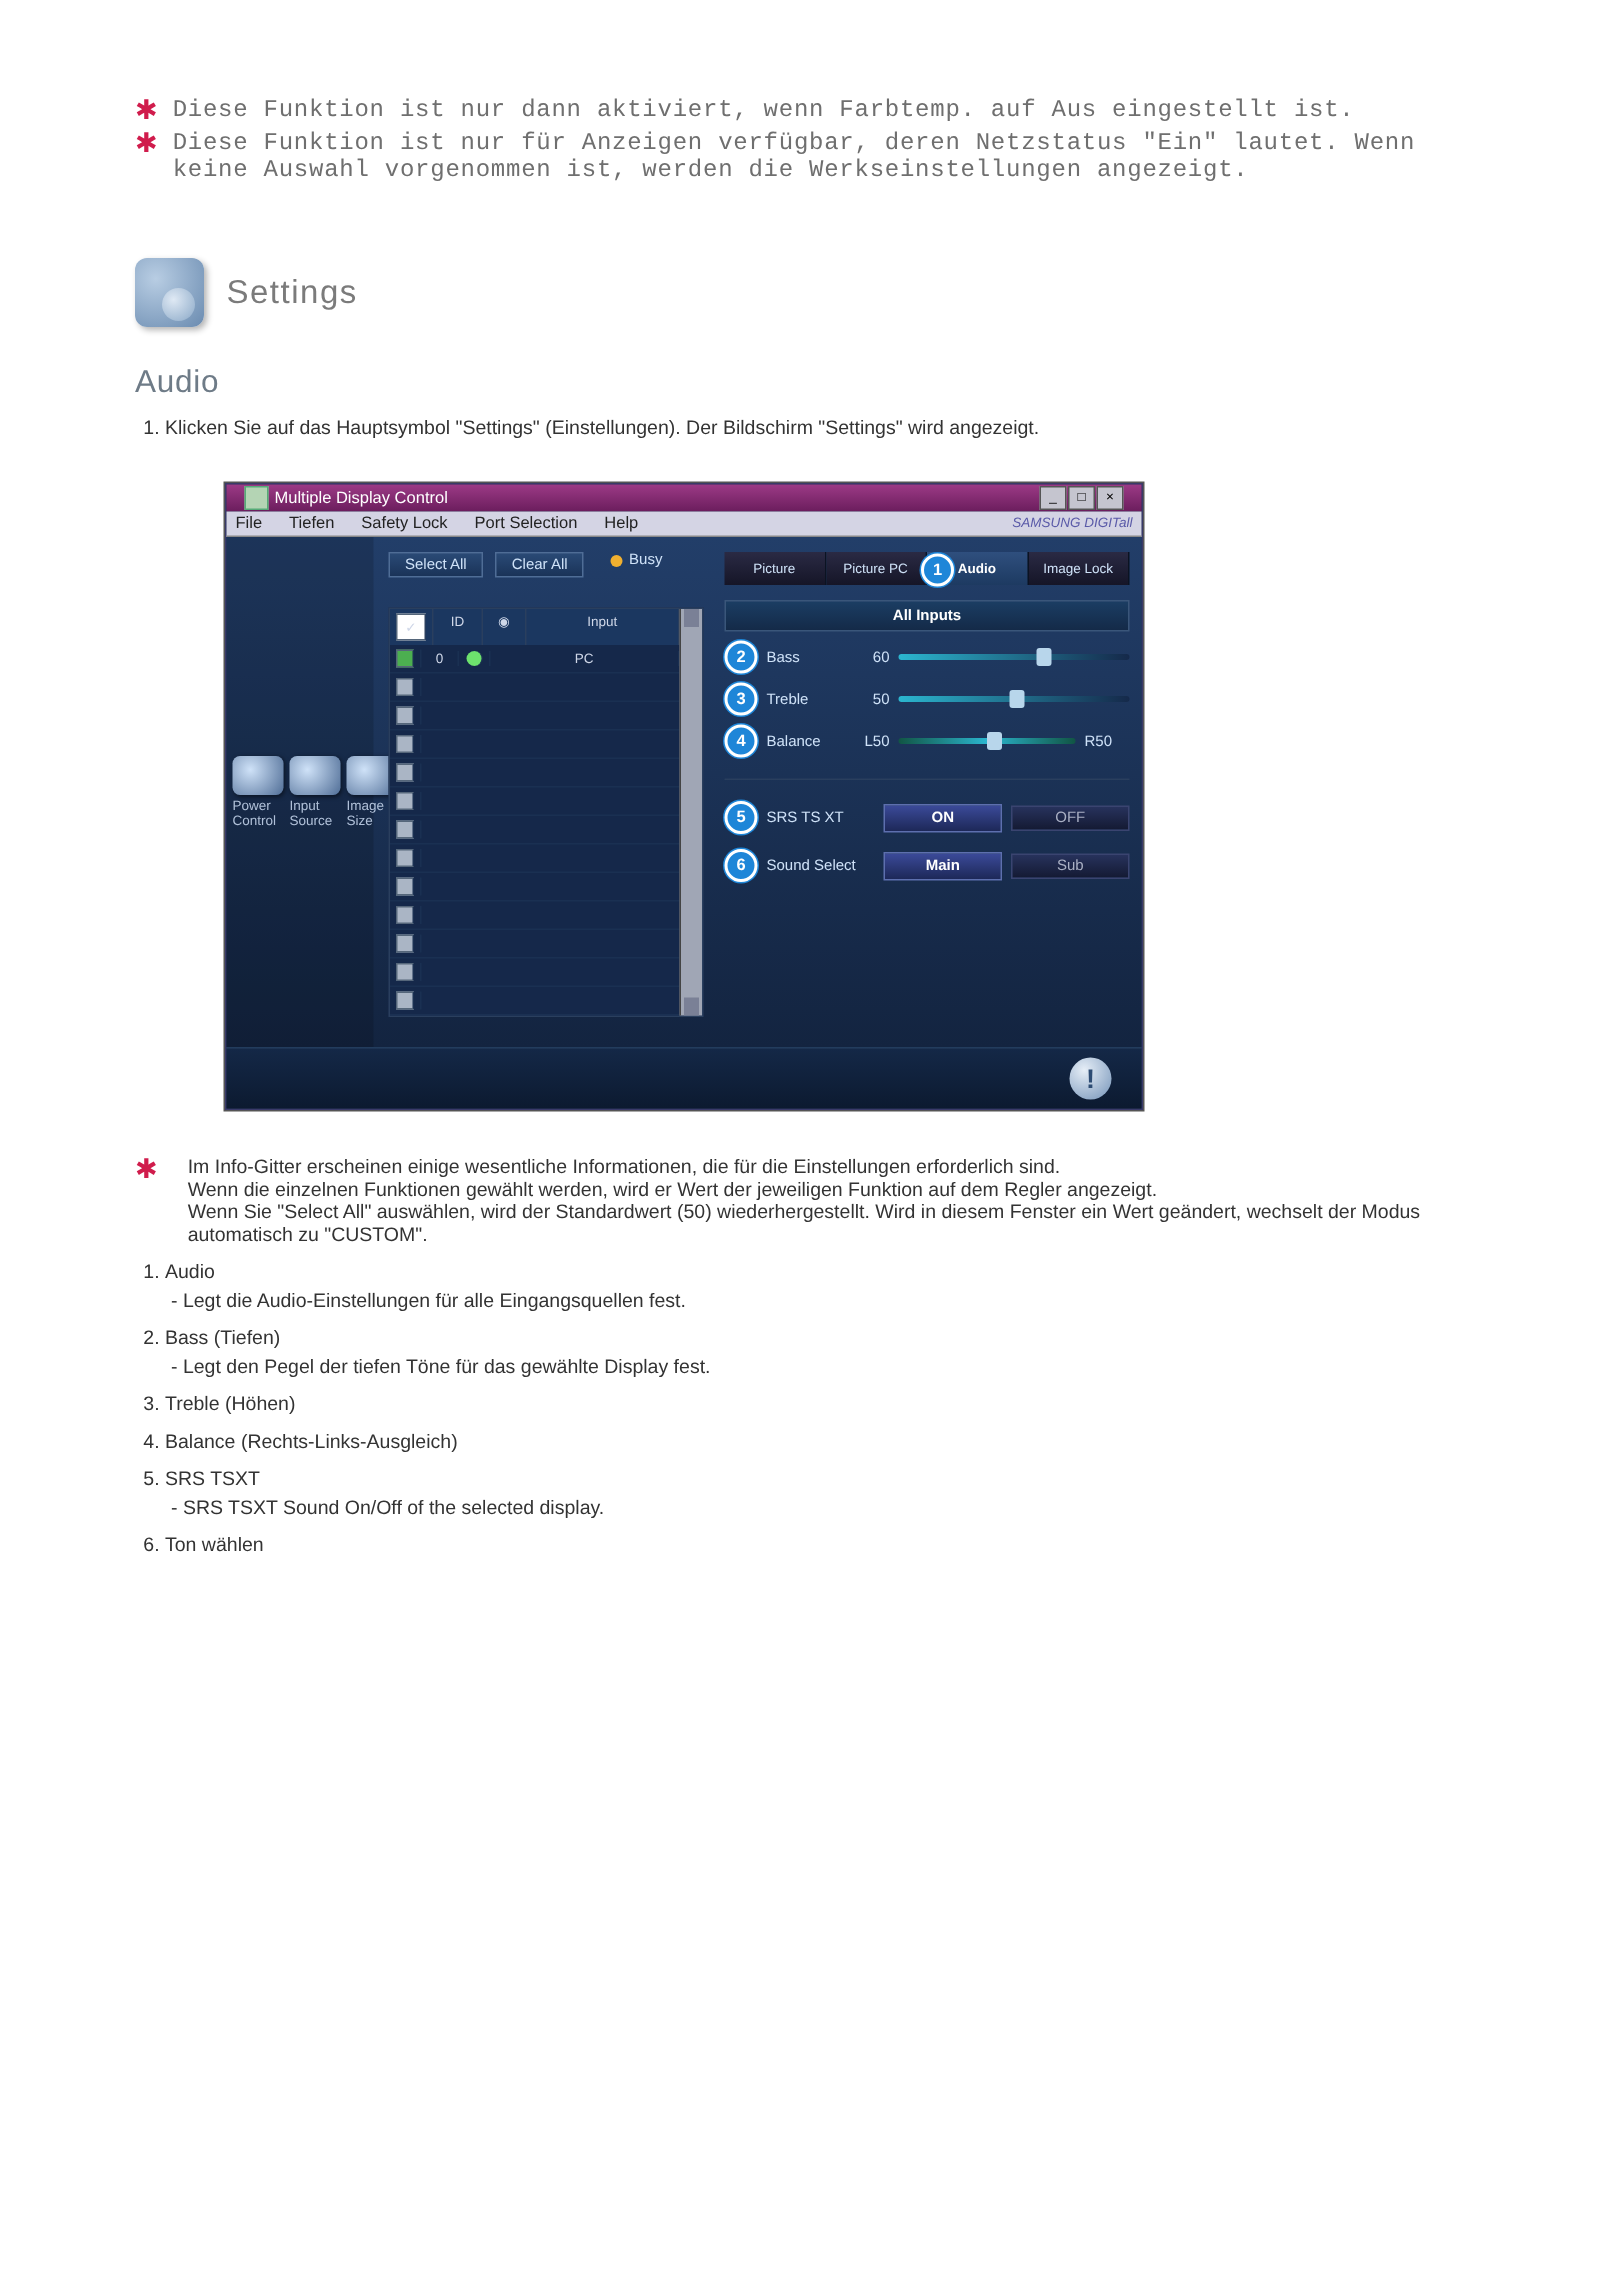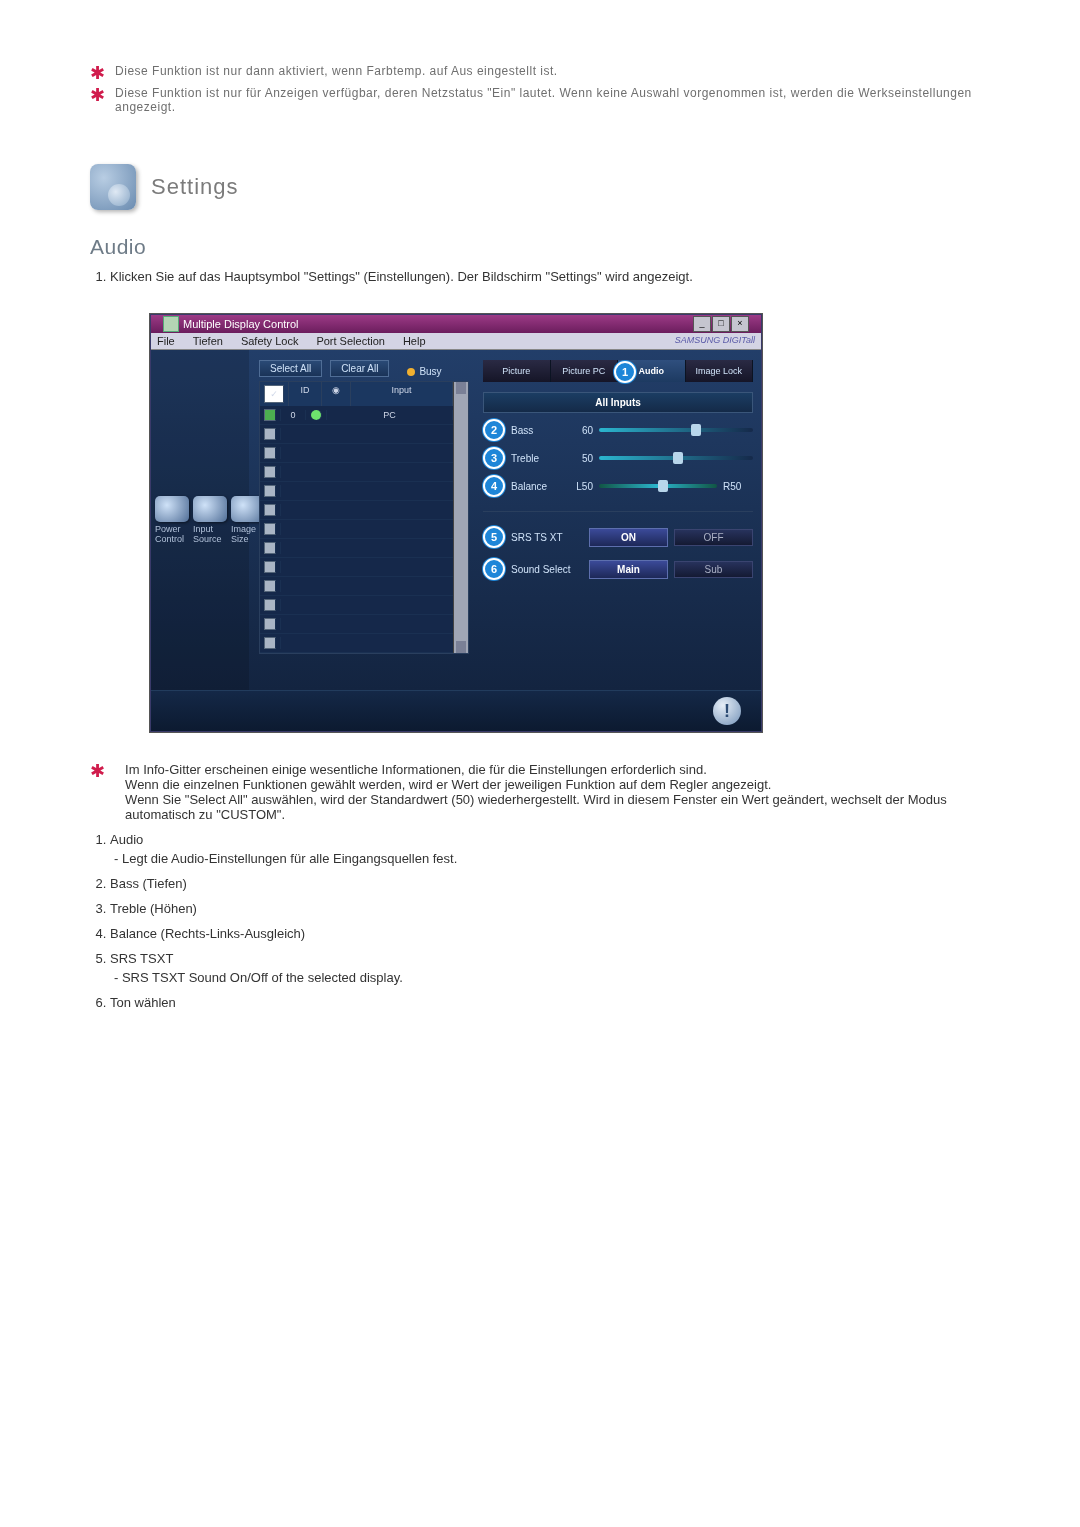--- a/index.html
+++ b/index.html
@@ -7,21 +7,21 @@
     padding: 60px 90px;
     font-family: Verdana, Arial, sans-serif;
     font-size: 13px;
     color: #333;
     background: #fff;
     width: 1080px;
     box-sizing: border-box;
   }
   .star-note { display:flex; align-items:flex-start; margin:4px 0; }
   .star { color:#d01c4c; font-size:18px; margin-right:10px; line-height:1; }
-  .star-note .text { color:#6f6f6f; letter-spacing:0.5px; font-size:12px; }
+  .star-note .text { color:#6f6f6f; letter-spacing:0.5px; font-size:16px;font-family:Liberation Mono, monospace; }
 
   .icon-block { display:flex; align-items:center; margin-top:50px; gap:15px; }
   .icon-cube {
     width:46px; height:46px; background: radial-gradient(circle at 30% 30%, #b8cde3, #6a8bb0);
     border-radius:8px; position:relative; box-shadow: 2px 2px 4px rgba(0,0,0,0.3);
   }
   .icon-cube::after{
     content:""; position:absolute; right:6px; bottom:4px; width:22px; height:22px;
     background:radial-gradient(circle at 35% 35%, #dfe9f4, #8aa8c7);
     border-radius:50%;
@@ -51,21 +51,21 @@
   .menubar{background:#d4d4e4; color:#222; font-size:11px; padding:2px 6px; display:flex; gap:18px; border-bottom:1px solid #888;}
   .brand{margin-left:auto; color:#5a5aa8; font-style:italic; font-size:9px;}
 
   .mainpane{display:flex; background:linear-gradient(#223e69,#132440); min-height:340px;}
   .sidebar{width:90px; background:rgba(0,0,0,0.15); padding:8px 4px; display:flex; align-items:center; gap:4px;}
   .side-item{display:flex; flex-direction:column; align-items:center; font-size:9px; color:#b0c0d8; gap:2px;}
   .side-item.sel{color:#ffd14a;}
   .side-icon{width:34px;height:26px;background:radial-gradient(circle at 35% 35%,#cfe2f8,#4f6d96);border-radius:5px;box-shadow:1px 1px 3px rgba(0,0,0,0.5);}
 
   .center{flex:1; padding:10px;}
-  .topbtns{display:flex; gap:8px; align-items:flex-end; margin-bottom:4px;}
+  .topbtns{display:flex; gap:8px; align-items:flex-start; margin-bottom:20px;}
   .tbtn{padding:2px 10px; border:1px solid #4f6d96; background:linear-gradient(#2a4a76,#1a3358); color:#cfe2f8; font-size:10px;}
   .busy{display:flex;align-items:center;gap:4px;color:#cfe2f8;font-size:10px;margin-left:10px;}
   .busy-dot{width:8px;height:8px;border-radius:50%;background:#f0b030;}
 
   .grid{border:1px solid #2a3f5e; background:#15284a; min-height:250px; display:flex;}
   .grid-hdr{display:flex; background:#1b3760; font-size:9px;}
   .grid-hdr div{padding:3px 4px; border-right:1px solid #2a3f5e; text-align:center;}
   .gcol1{width:20px;} .gcol2{width:24px;} .gcol3{width:20px;} .gcol4{flex:1;}
   .grid-body{flex:1;}
   .grow{display:flex; height:18px; border-bottom:1px solid #1a3052; font-size:9px; align-items:center;}
@@ -374,19 +374,19 @@
   </div>
 </div>
 
 <div class="explain-block">
   <div class="explain-star">
     <span class="star">✱</span>
     <span class="text" id="explain-note">Im Info-Gitter erscheinen einige wesentliche Informationen, die für die Einstellungen erforderlich sind.<br>Wenn die einzelnen Funktionen gewählt werden, wird er Wert der jeweiligen Funktion auf dem Regler angezeigt.<br>Wenn Sie "Select All" auswählen, wird der Standardwert (50) wiederhergestellt. Wird in diesem Fenster ein Wert geändert, wechselt der Modus automatisch zu "CUSTOM".</span>
   </div>
   <ol class="numlist" id="numlist">
       <li><span>Audio</span><span class="sub">- Legt die Audio-Einstellungen für alle Eingangsquellen fest.</span></li>
-      <li><span>Bass (Tiefen)</span></li>
+      <li><span>Bass (Tiefen)</span><span class="sub">- Legt den Pegel der tiefen Töne für das gewählte Display fest.</span></li>
       <li><span>Treble (Höhen)</span></li>
       <li><span>Balance (Rechts-Links-Ausgleich)</span></li>
       <li><span>SRS TSXT</span><span class="sub">- SRS TSXT Sound On/Off of the selected display.</span></li>
       <li><span>Ton wählen</span></li>
     </ol>
 </div>
 
 </body></html>

